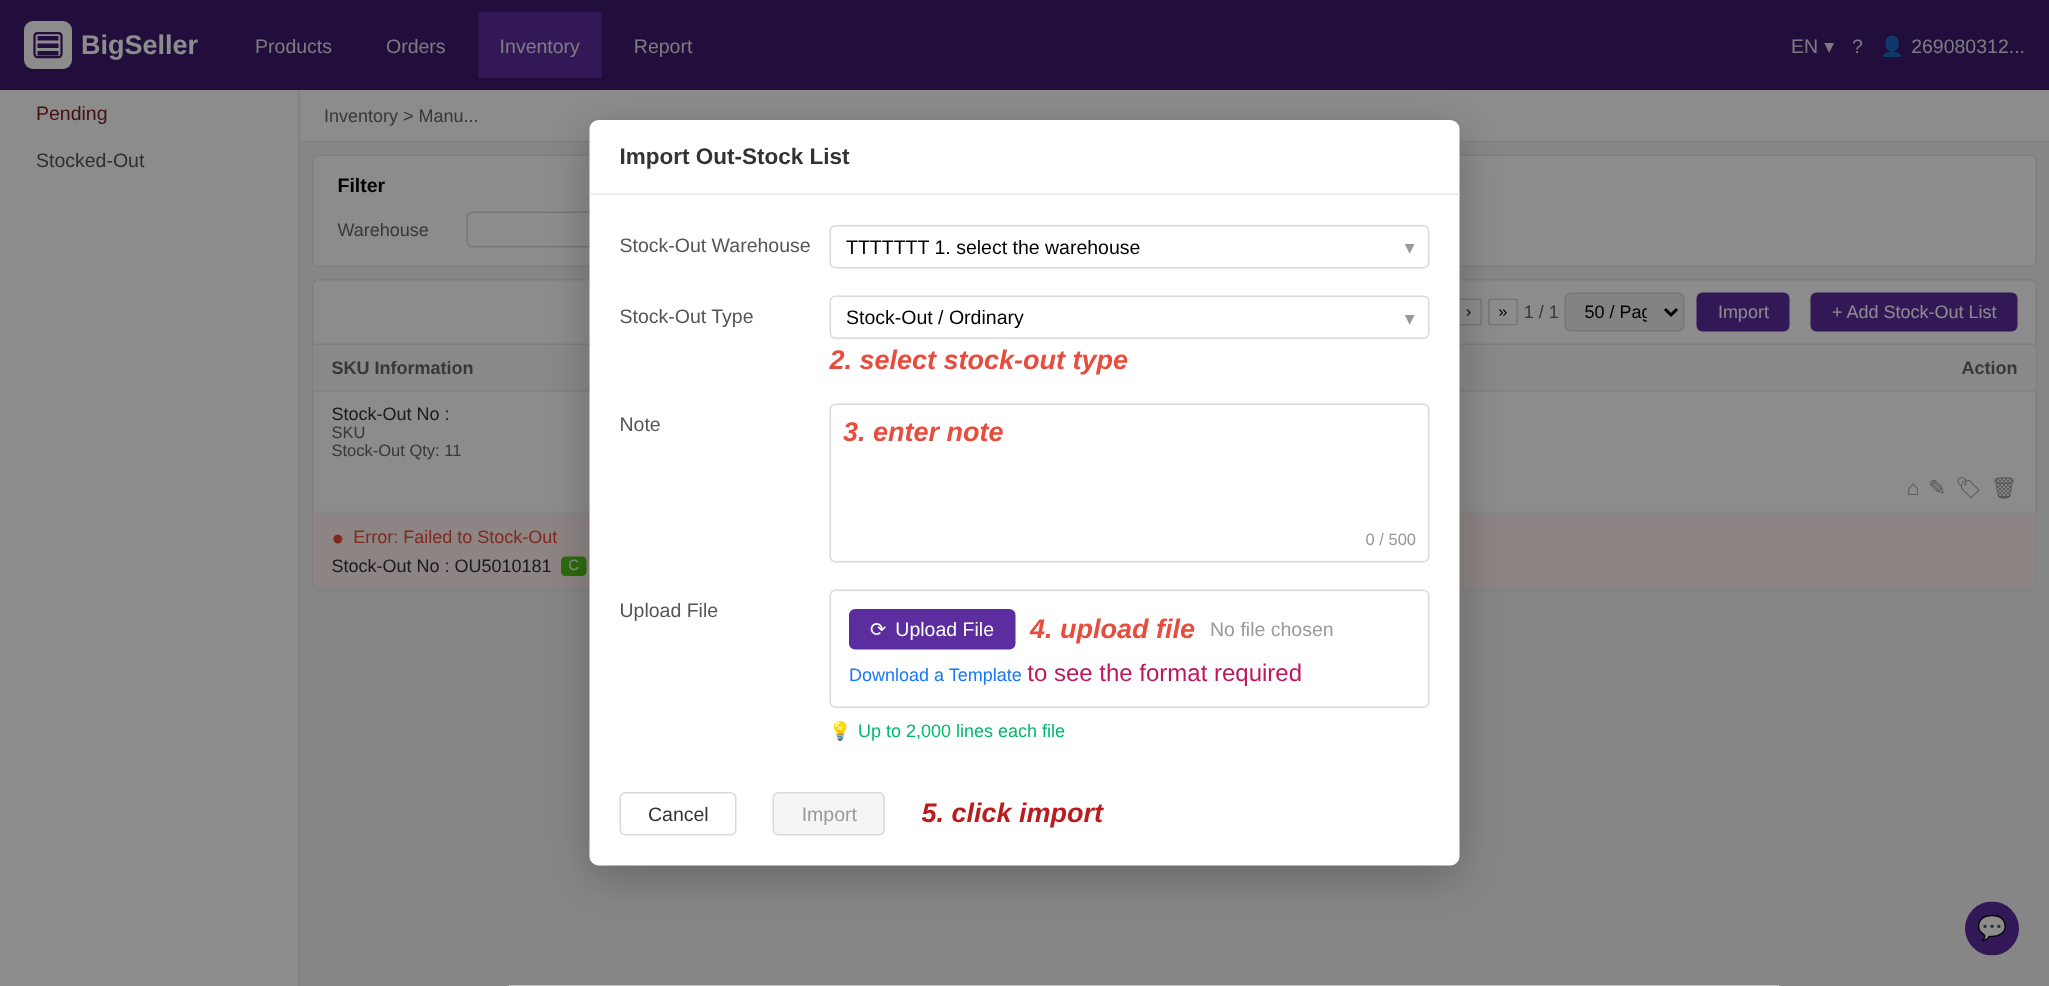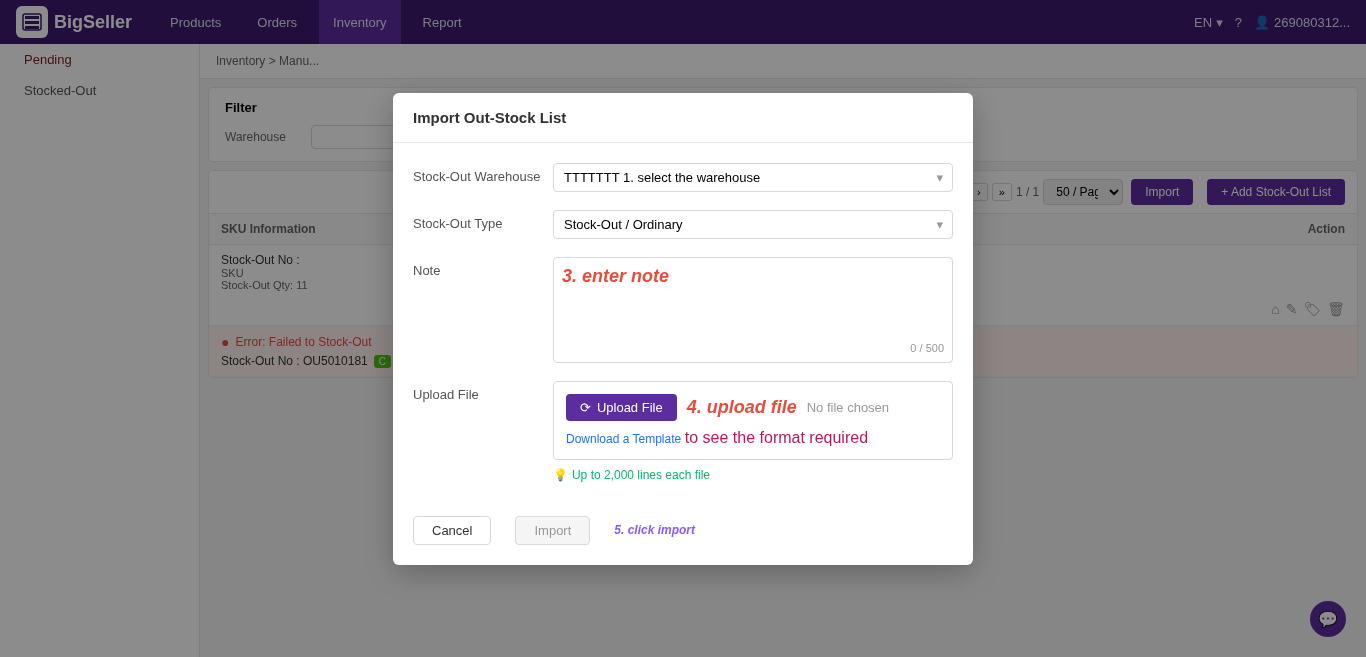--- a/index.html
+++ b/index.html
@@ -1,21 +1,21 @@
 <!DOCTYPE html>
 <html><head>
   <meta charset="utf-8">
   <style>
     * { box-sizing: border-box; margin: 0; padding: 0; }
     body { font-family: -apple-system, BlinkMacSystemFont, 'Segoe UI', sans-serif; font-size: 13px; background: #f5f5f5; }
 
     
     .topnav {
       background: #3d1a6e;
-      height: 44px;
+      height: 60px;
       display: flex;
       align-items: center;
       padding: 0 16px;
       gap: 8px;
     }
     .topnav-logo {
       display: flex; align-items: center; margin-right: 16px;
     }
     .topnav-logo-text {
       color: white; font-size: 18px; font-weight: bold; margin-left: 6px;
@@ -130,21 +130,21 @@
       width: 100%; border: 1px solid #d9d9d9; border-radius: 4px;
       padding: 6px 10px; font-size: 13px; background: white;
       appearance: none; cursor: pointer;
     }
     .select-arrow {
       position: absolute; right: 10px; top: 50%; transform: translateY(-50%);
       color: #999; pointer-events: none;
     }
     .step-text-2 { color: #e74c3c; font-size: 18px; font-weight: bold; font-style: italic; }
     .step-text-3 { color: #e74c3c; font-size: 18px; font-weight: bold; font-style: italic; }
-    .step-text-5 { color: #8b5cf6; font-size: 12px; font-weight: bold; font-style: italic; }
+    .step-text-5 { color: #b91c1c; font-size: 18px; font-weight: bold; font-style: italic; }
 
     .note-textarea {
       width: 100%; border: 1px solid #d9d9d9; border-radius: 4px;
       padding: 8px; font-size: 13px; resize: none; height: 80px;
       font-family: inherit; color: #e74c3c; font-style: italic; font-weight: bold; font-size: 18px;
     }
     .note-count { text-align: right; font-size: 11px; color: #999; margin-top: 2px; }
 
     .upload-area {
       border: 1px solid #d9d9d9; border-radius: 4px; padding: 12px;
@@ -322,20 +322,23 @@
 
       <div class="form-row">
         <div class="form-label">Stock-Out Type</div>
         <div class="form-control">
           <div class="select-wrap">
             <select class="select-field">
               <option>Stock-Out / Ordinary</option>
             </select>
             <span class="select-arrow">▾</span>
           </div>
+          <div style="margin-top:4px;">
+            <span class="step-text-2">2. select stock-out type</span>
+          </div>
         </div>
       </div>
 
       <div class="form-row">
         <div class="form-label">Note</div>
         <div class="form-control">
           <div style="position:relative;border:1px solid #d9d9d9;border-radius:4px;padding:8px;min-height:80px;background:white;">
             <div class="step-text-3">3. enter note</div>
             <textarea class="note-textarea" style="border: none; outline: none; width: 100%; resize: none; height: 50px; color: rgb(231, 76, 60); font-style: italic; font-weight: bold; font-size: 18px; background: transparent;"></textarea>
             <div class="note-count">0 / 500</div>

